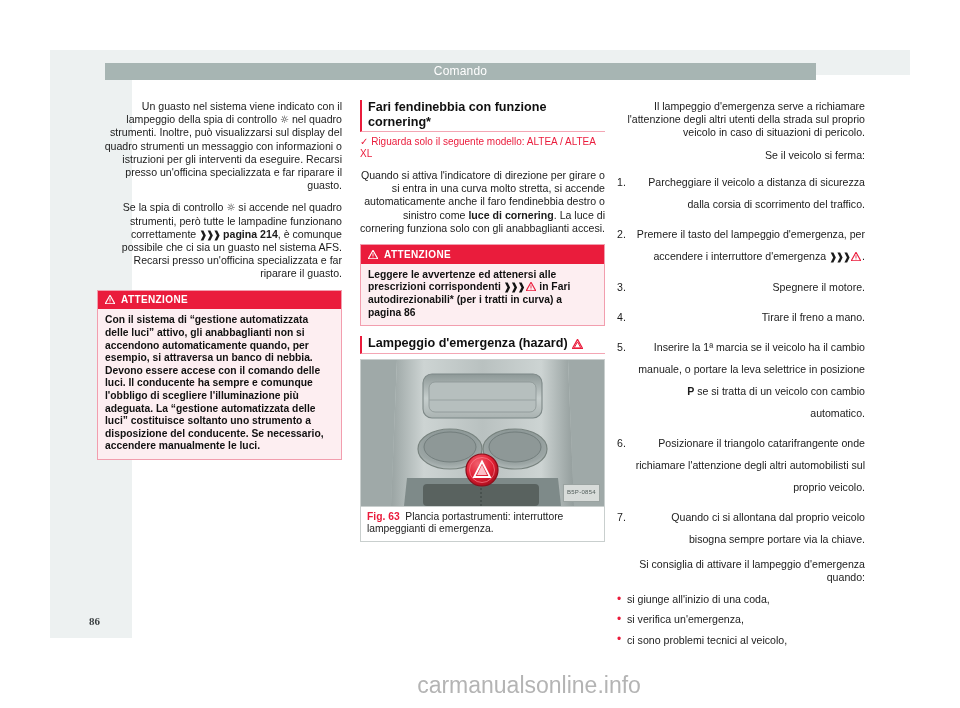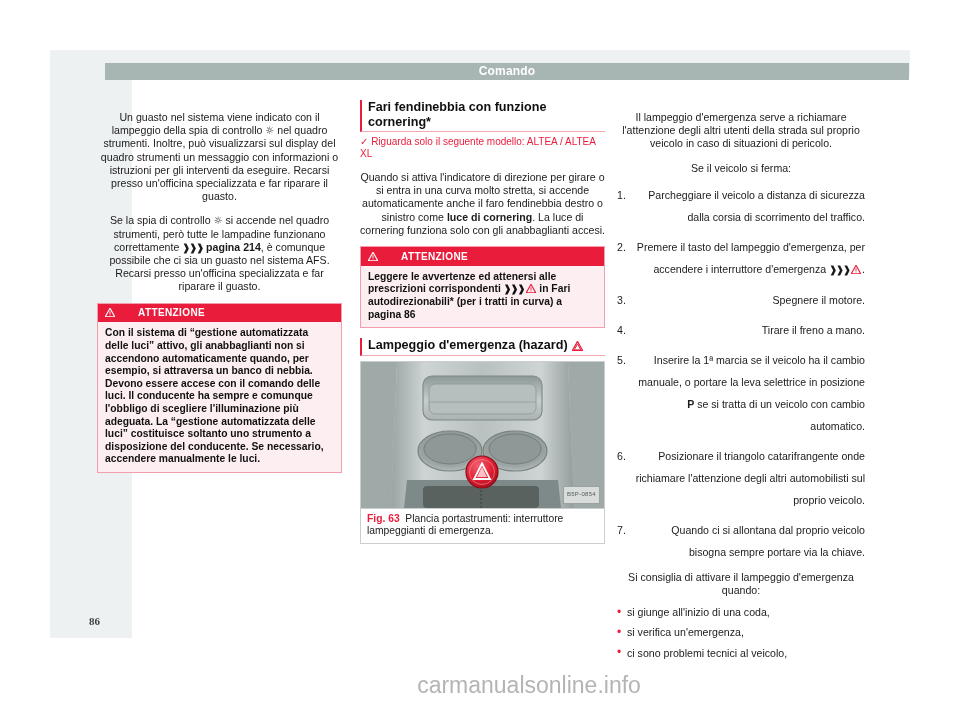--- a/index.html
+++ b/index.html
@@ -55,46 +55,46 @@
     letter-spacing: 0px;
     padding-left: 190px;
     box-sizing: border-box;
   }
 
   
   #running-head {
     position: absolute;
     left: 105px;
     top: 63px;
-    width: 804px;
+    width: 711px;
     height: 17px;
     background: #a7b5b3;
     color: #ffffff;
     font-size: 12px;
-    font-weight: bold;
+    font-weight: normal;
     text-align: center;
     line-height: 17px;
     letter-spacing: .2px;
   }
 
   
   .col {
     position: absolute;
     top: 100px;
     width: 245px;
     font-size: 10.6px;
     line-height: 13.2px;
     color: #1b1b1b;
     font-family: "Liberation Sans", sans-serif;
   }
   #col1 { left: 97px; }
   #col2 { left: 360px; }
   #col3 { left: 617px; width: 248px; }
 
-  p.body { margin: 11px 0 9px 0; text-align: center; }
+  p.body { margin: 0 0 9px 0; text-align: right; }
 
   .b { font-weight: bold; }
   .icon-sun { font-family: "DejaVu Sans", sans-serif; font-size: 10px; }
   .arrows {
     font-weight: bold;
     font-size: 9.5px;
     letter-spacing: -1px;
     display: inline-block;
     transform: translateY(-0.5px);
   }
@@ -137,21 +137,21 @@
   }
   .attn-head {
     background: #ea1c3c;
     color: #ffffff;
     font-size: 10px;
     font-weight: bold;
     letter-spacing: .4px;
     padding: 2.5px 6px 3px 6px;
     display: flex;
     align-items: center;
-    gap: 22px;
+    gap: 5px;
   }
   .attn-body {
     padding: 5px 7px 6px 7px;
     font-size: 10.3px;
     line-height: 12.6px;
     font-weight: bold;
     color: #111111;
   }
 
   

